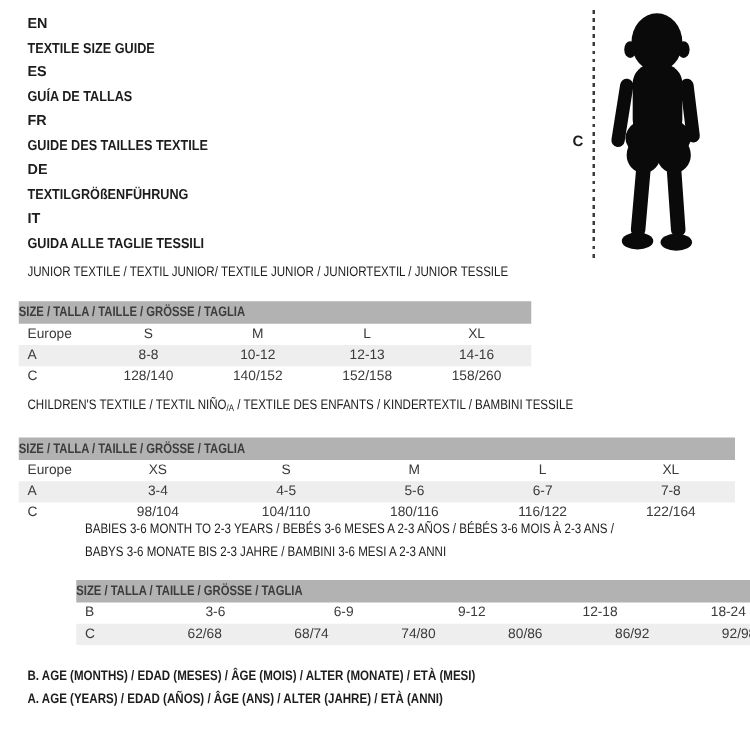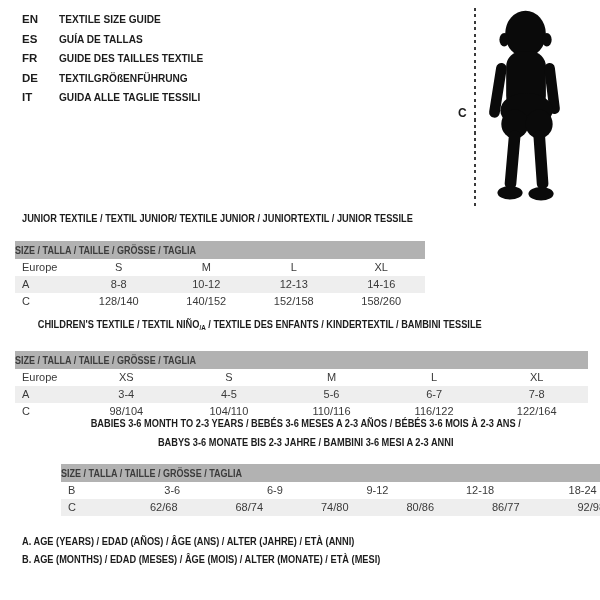--- a/index.html
+++ b/index.html
@@ -4,41 +4,41 @@
 <style>
   html,body { margin:0; padding:0; }
   body {
     width:600px; height:600px; background:#ffffff; position:relative;
     font-family:"Liberation Sans", sans-serif; overflow:hidden;
     -webkit-font-smoothing:antialiased;
   }
   
   .lang-block { position:absolute; top:10px; left:22px; }
   .lang-row { display:flex; line-height:19.5px; font-weight:bold;
-              font-size:11.5px; color:var(--text-dark,#1c1c1c); }
+              font-size:11.5px; color:var(--text-dark,#1c1c1c);flex-direction:column; }
   .lang-code { width:37px; }
   .sx { display:inline-block; transform-origin:0 50%; white-space:nowrap; }
   .sx88 { transform:scaleX(0.88); }
   .sx84 { transform:scaleX(0.84); }
   .sx82 { transform:scaleX(0.82); }
 
   
   .height-label { position:absolute; left:458px; top:106px; font-weight:bold;
                   font-size:12px; color:var(--text-dark,#1c1c1c); }
   .dashed-line { position:absolute; left:474px; top:8px; width:2px; height:199px;
                  background:repeating-linear-gradient(to bottom,#3a3a3a 0 3px, transparent 3px 6.5px); }
   .baby { position:absolute; left:480px; top:7px; width:93px; height:201px; }
 
   
   .tbl { position:absolute; left:15px; }
   .tbl1 { top:209px; width:410px; }
   .tbl2 { top:315px; width:573px; }
   .tbl3 { top:414px; width:573px;margin-left:46px; }
-  .tbl-title { margin:0 0 13px 7px; font-weight:bold; font-size:11px;
-               color:var(--text-dark,#1c1c1c);text-align:center; }
+  .tbl-title { margin:0 0 13px 7px; font-weight:normal; font-size:11px;
+               color:var(--text-dark,#1c1c1c); }
   .title-line { line-height:18.5px; transform:scaleX(0.84); transform-origin:0 0;
                 white-space:nowrap; }
   .title-line .sub { font-size:7.5px; vertical-align:-2px; }
   .size-bar { background:var(--bar,#b2b2b2); height:18px; line-height:18px;
               padding-left:0; font-weight:bold; font-size:11px;
               color:#3c3c3c; }
   .tbl-row { display:flex; height:17px; line-height:17px; font-size:11px;
              color:var(--table-text,#3a3a3a); }
   .tbl-row.shaded { background:var(--shaded,#eeeeee); }
   .label-cell { width:53px; padding-left:7px; }
@@ -142,21 +142,21 @@
       <span class="data-cell">3-4</span>
       <span class="data-cell">4-5</span>
       <span class="data-cell">5-6</span>
       <span class="data-cell">6-7</span>
       <span class="data-cell">7-8</span>
     </div>
     <div class="tbl-row">
       <span class="label-cell">C</span>
       <span class="data-cell">98/104</span>
       <span class="data-cell">104/110</span>
-      <span class="data-cell">110/116</span>
+      <span class="data-cell">180/116</span>
       <span class="data-cell">116/122</span>
       <span class="data-cell">122/164</span>
     </div>
   </div>
 <div id="table-2" class="tbl tbl3">
     <div class="tbl-title">
       <div class="title-line"><span>BABIES 3-6 MONTH TO 2-3 YEARS / BEBÉS 3-6 MESES A 2-3 AÑOS / BÉBÉS 3-6 MOIS À 2-3 ANS /</span></div>
       <div class="title-line"><span>BABYS 3-6 MONATE BIS 2-3 JAHRE / BAMBINI 3-6 MESI A 2-3 ANNI</span></div>
     </div>
     <div class="size-bar"><span class="sx sx82">SIZE / TALLA / TAILLE / GRÖSSE / TAGLIA</span></div>
@@ -167,25 +167,25 @@
       <span class="data-cell">9-12</span>
       <span class="data-cell">12-18</span>
       <span class="data-cell">18-24</span>
     </div>
     <div class="tbl-row shaded">
       <span class="label-cell">C</span>
       <span class="data-cell">62/68</span>
       <span class="data-cell">68/74</span>
       <span class="data-cell">74/80</span>
       <span class="data-cell">80/86</span>
-      <span class="data-cell">86/77</span>
+      <span class="data-cell">86/92</span>
       <span class="data-cell">92/98</span>
     </div>
   </div>
 
 <div class="footnotes">
   <div class="footnote">
-    <span class="sx sx84">A. AGE (YEARS) / EDAD (AÑOS) / ÂGE (ANS) / ALTER (JAHRE) / ETÀ (ANNI)</span>
+    <span class="sx sx84">B. AGE (MONTHS) / EDAD (MESES) / ÂGE (MOIS) / ALTER (MONATE) / ETÀ (MESI)</span>
   </div>
   <div class="footnote">
-    <span class="sx sx84">B. AGE (MONTHS) / EDAD (MESES) / ÂGE (MOIS) / ALTER (MONATE) / ETÀ (MESI)</span>
+    <span class="sx sx84">A. AGE (YEARS) / EDAD (AÑOS) / ÂGE (ANS) / ALTER (JAHRE) / ETÀ (ANNI)</span>
   </div>
 </div>
 
 </body></html>

